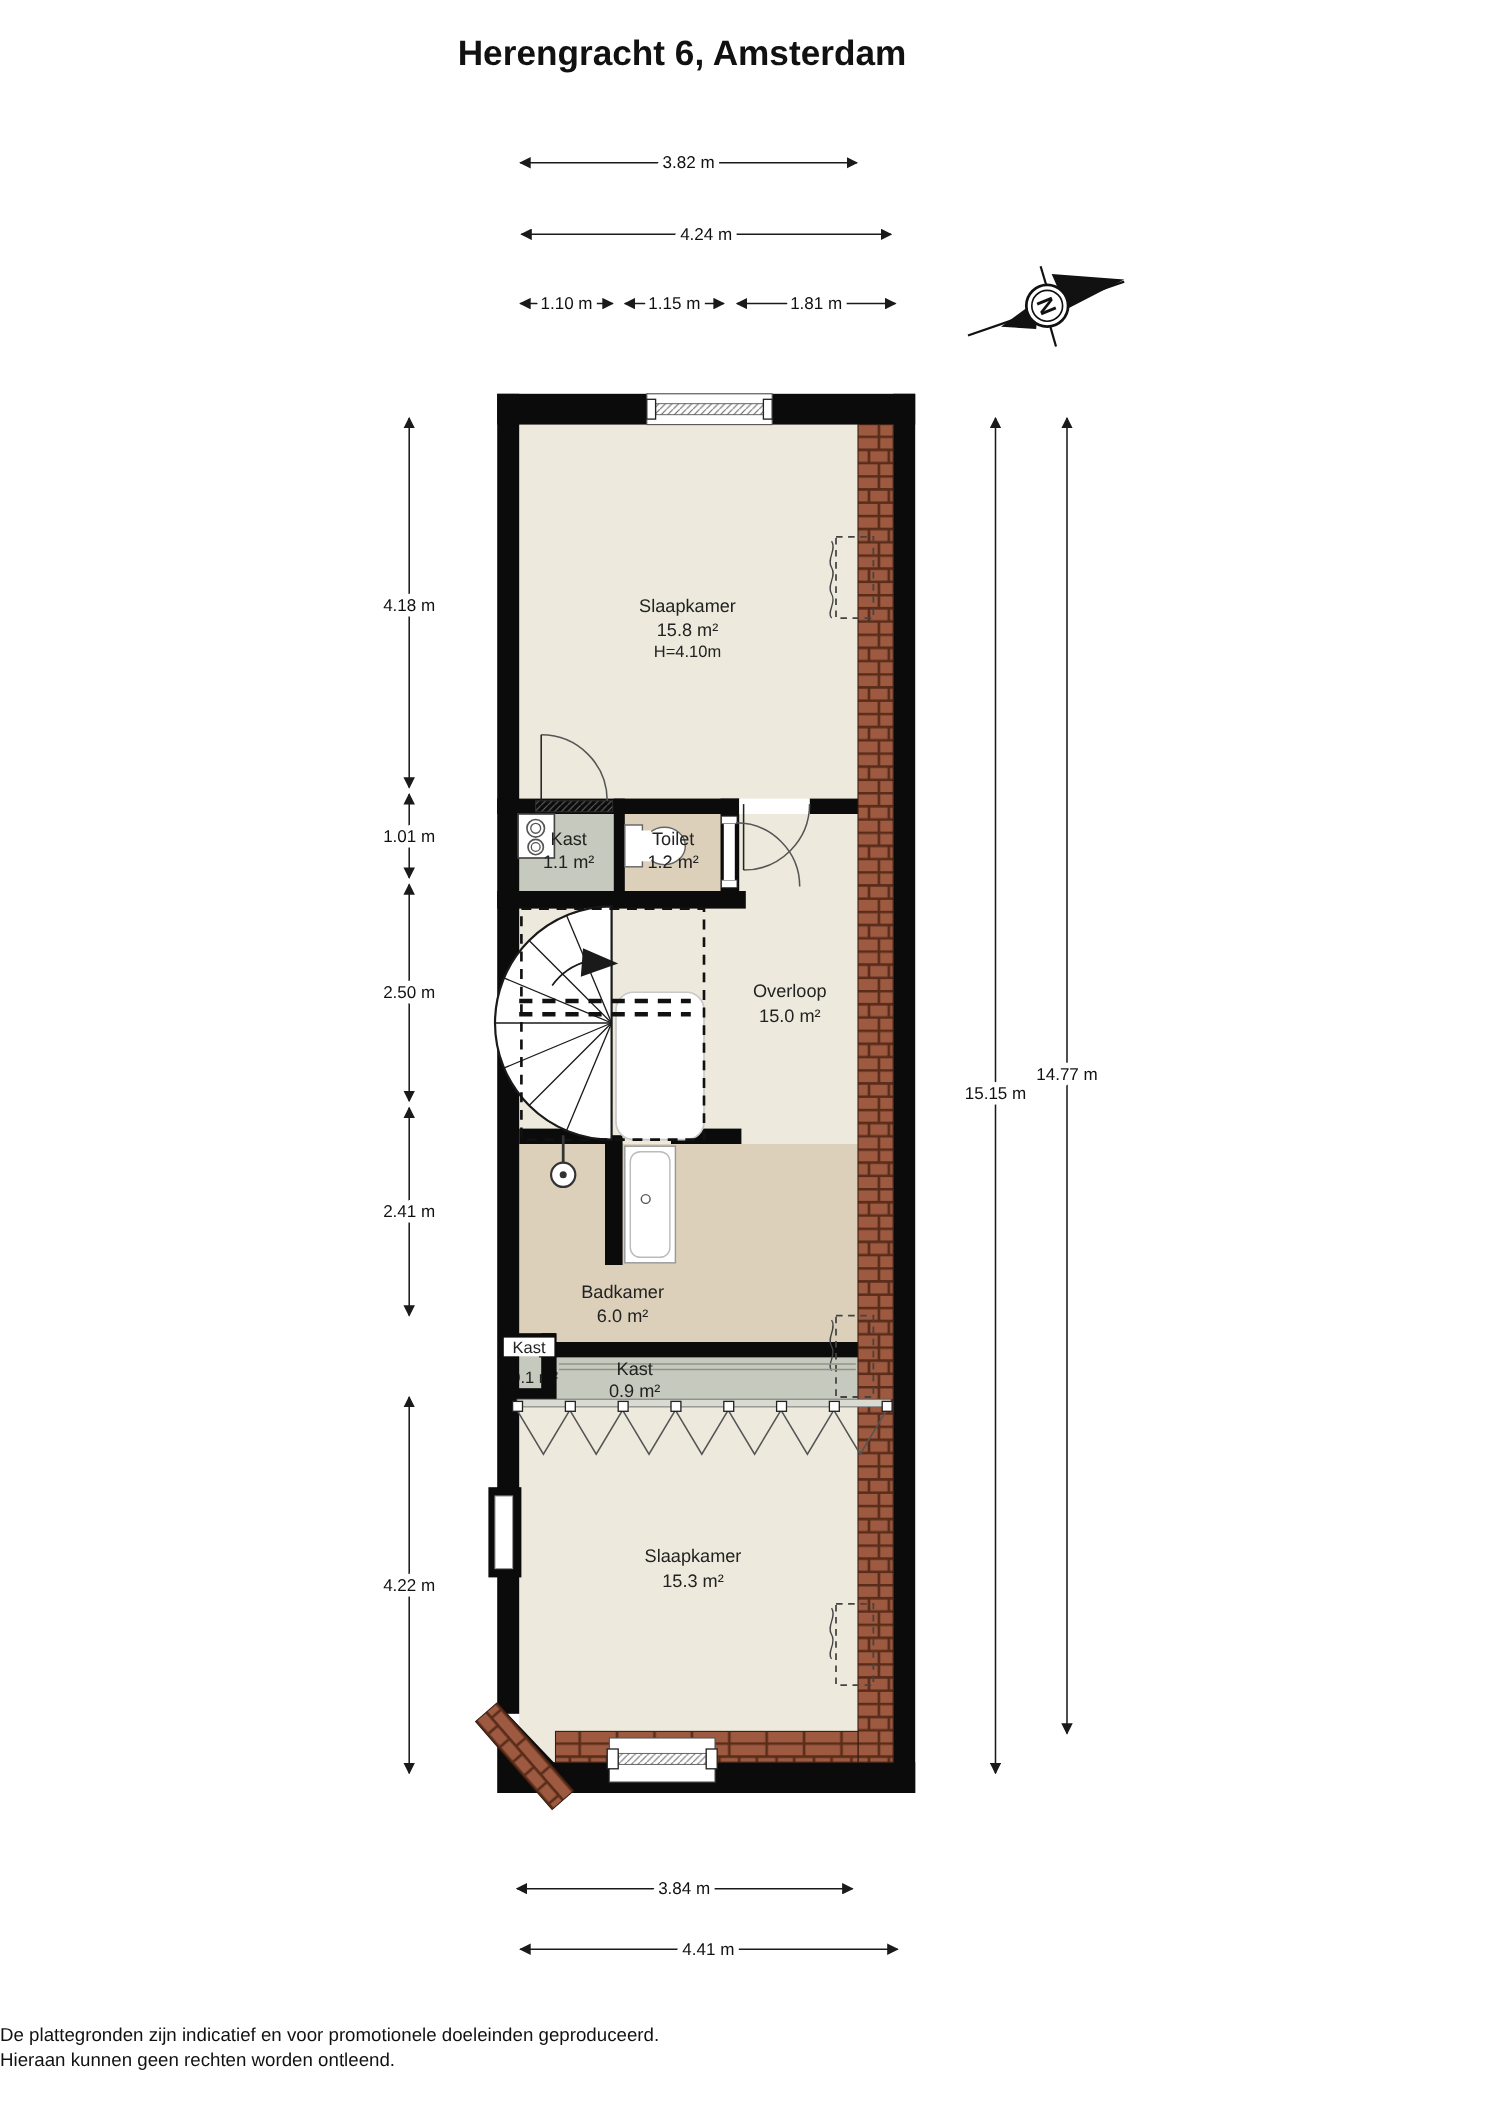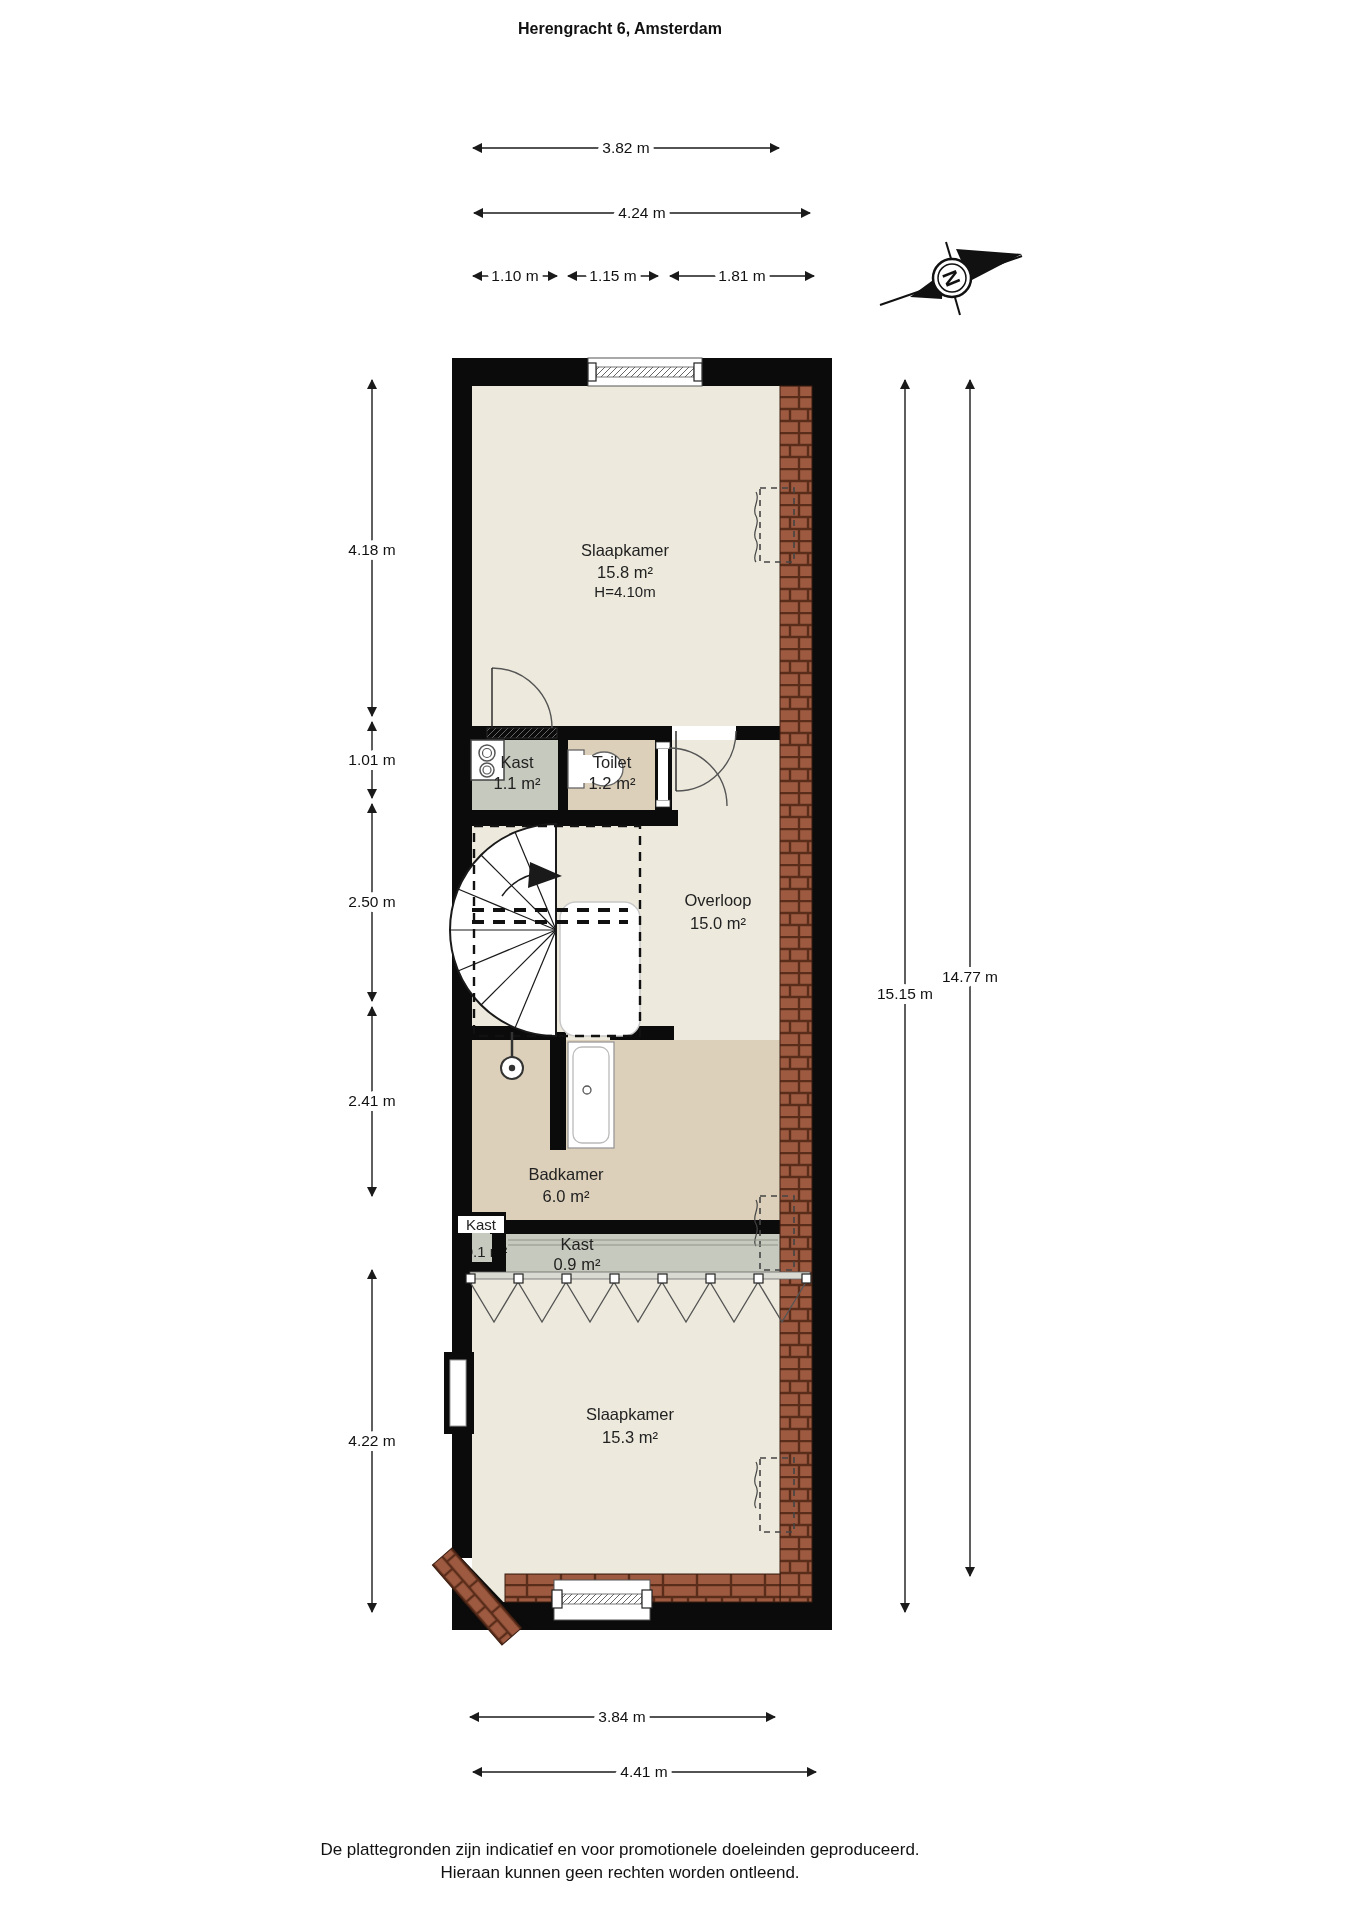--- a/index.html
+++ b/index.html
@@ -1,21 +1,21 @@
 <!DOCTYPE html>
 <html style="--wall: #0b0b0b; --room_beige: #edeadd; --room_tan: #dcd0ba; --room_gray: #c6c9bd; --brick: #9d5a41; --brick_line: #5a2c1a;"><head>
 <meta charset="utf-8">
 <style>
   html,body{margin:0;padding:0}
   body{width:1358px;height:1920px;background:#fff;position:relative;
        font-family:"Liberation Sans",sans-serif;overflow:hidden}
   .abs{position:absolute}
-  .title{top:13px;left:0;width:1240px;text-align:center;color:#111;
-         font-weight:bold;font-size:16px;line-height:32px}
-  .footer{top:1838px;left:0;width:1240px;text-align:center;color:#111;
+  .title{top:32px;left:0;width:1240px;text-align:center;color:#111;
+         font-weight:bold;font-size:32px;line-height:32px}
+  .footer{top:1838px;left:0;width:1240px;text-align:left;color:#111;
           font-size:17px;line-height:23px}
   svg{position:absolute;top:0;left:0}
   svg text{font-family:"Liberation Sans",sans-serif}
   .roomlabel{font-size:16.5px;fill:#222;text-anchor:middle}
   .roomsmall{font-size:15px;fill:#222;text-anchor:middle}
   .dimlabel{font-size:15.5px;fill:#111;text-anchor:middle;
             paint-order:stroke;stroke:#fff;stroke-width:10px;stroke-linejoin:round}
   .wall{fill:var(--wall)}
   .beige{fill:var(--room_beige)}
   .tan{fill:var(--room_tan)}

